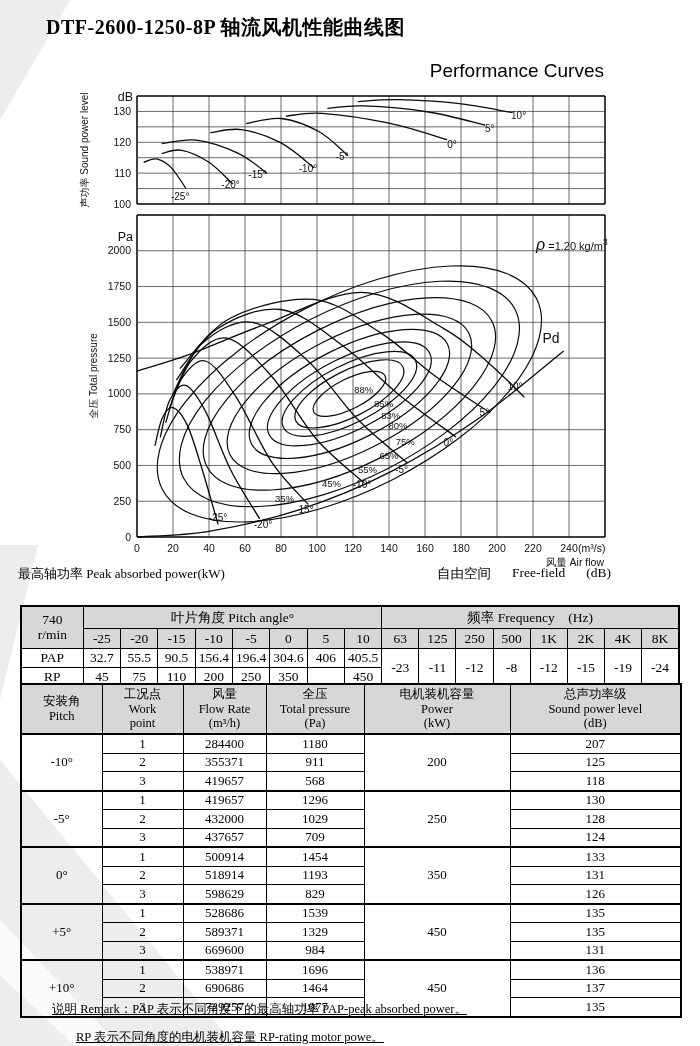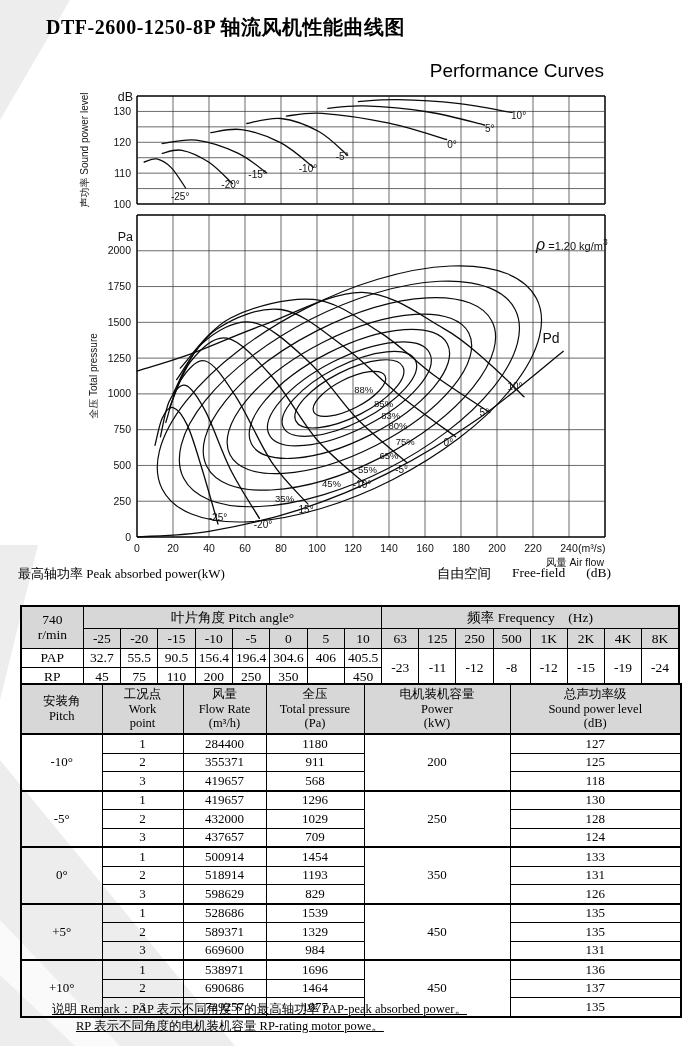--- a/index.html
+++ b/index.html
@@ -19,21 +19,21 @@
   td{border:1px solid #000;text-align:center;vertical-align:middle;padding:0 2px;}
   .hd{background:#d7d7d7;}
   #upper-table tr:nth-child(1) td{height:21px;}
   #upper-table tr:nth-child(2) td{height:19px;}
   #upper-table tr:nth-child(3) td,#upper-table tr:nth-child(4) td{height:18px;}
   #upper-table .rpm div{line-height:1.1;}
   #main-table .mt-hd td{height:48px;line-height:1.18;font-size:12.5px;}
   #main-table tbody td{height:17.5px;}
   #main-table tbody tr:first-child td{border-top:2px solid #000;}
   .remark{position:absolute;left:52px;top:1001px;font-size:12.5px;line-height:1.38;z-index:1;text-decoration:underline;}
-  .remark .l2{margin-left:24px;}
+  .remark .l2{margin-left:24px;margin-top:11px;}
 </style>
 </head>
 <body>
 
 <div class="page">
   <svg id="chart-svg" width="700" height="1046" viewBox="0 0 700 1046">
       <polygon points="0,0 70,0 0,120" fill="#ededed"></polygon>
       <polygon points="0,545 38,545 0,700" fill="#ededed"></polygon>
       <polygon points="0,760 235,1046 0,1046" fill="#ededed"></polygon>
       <polygon points="0,920 120,1046 75,1046 0,975" fill="#fafafa"></polygon>
@@ -301,21 +301,21 @@
           </td>
         </tr>
       </thead>
       <tbody>
         <tr>
           <td rowspan="3">-10°</td>
           <td>1</td>
           <td>284400</td>
           <td>1180</td>
           <td rowspan="3">200</td>
-          <td>127</td>
+          <td>207</td>
         </tr>
         <tr>
           <td>2</td>
           <td>355371</td>
           <td>911</td>
           <td>125</td>
         </tr>
         <tr>
           <td>3</td>
           <td>419657</td>

